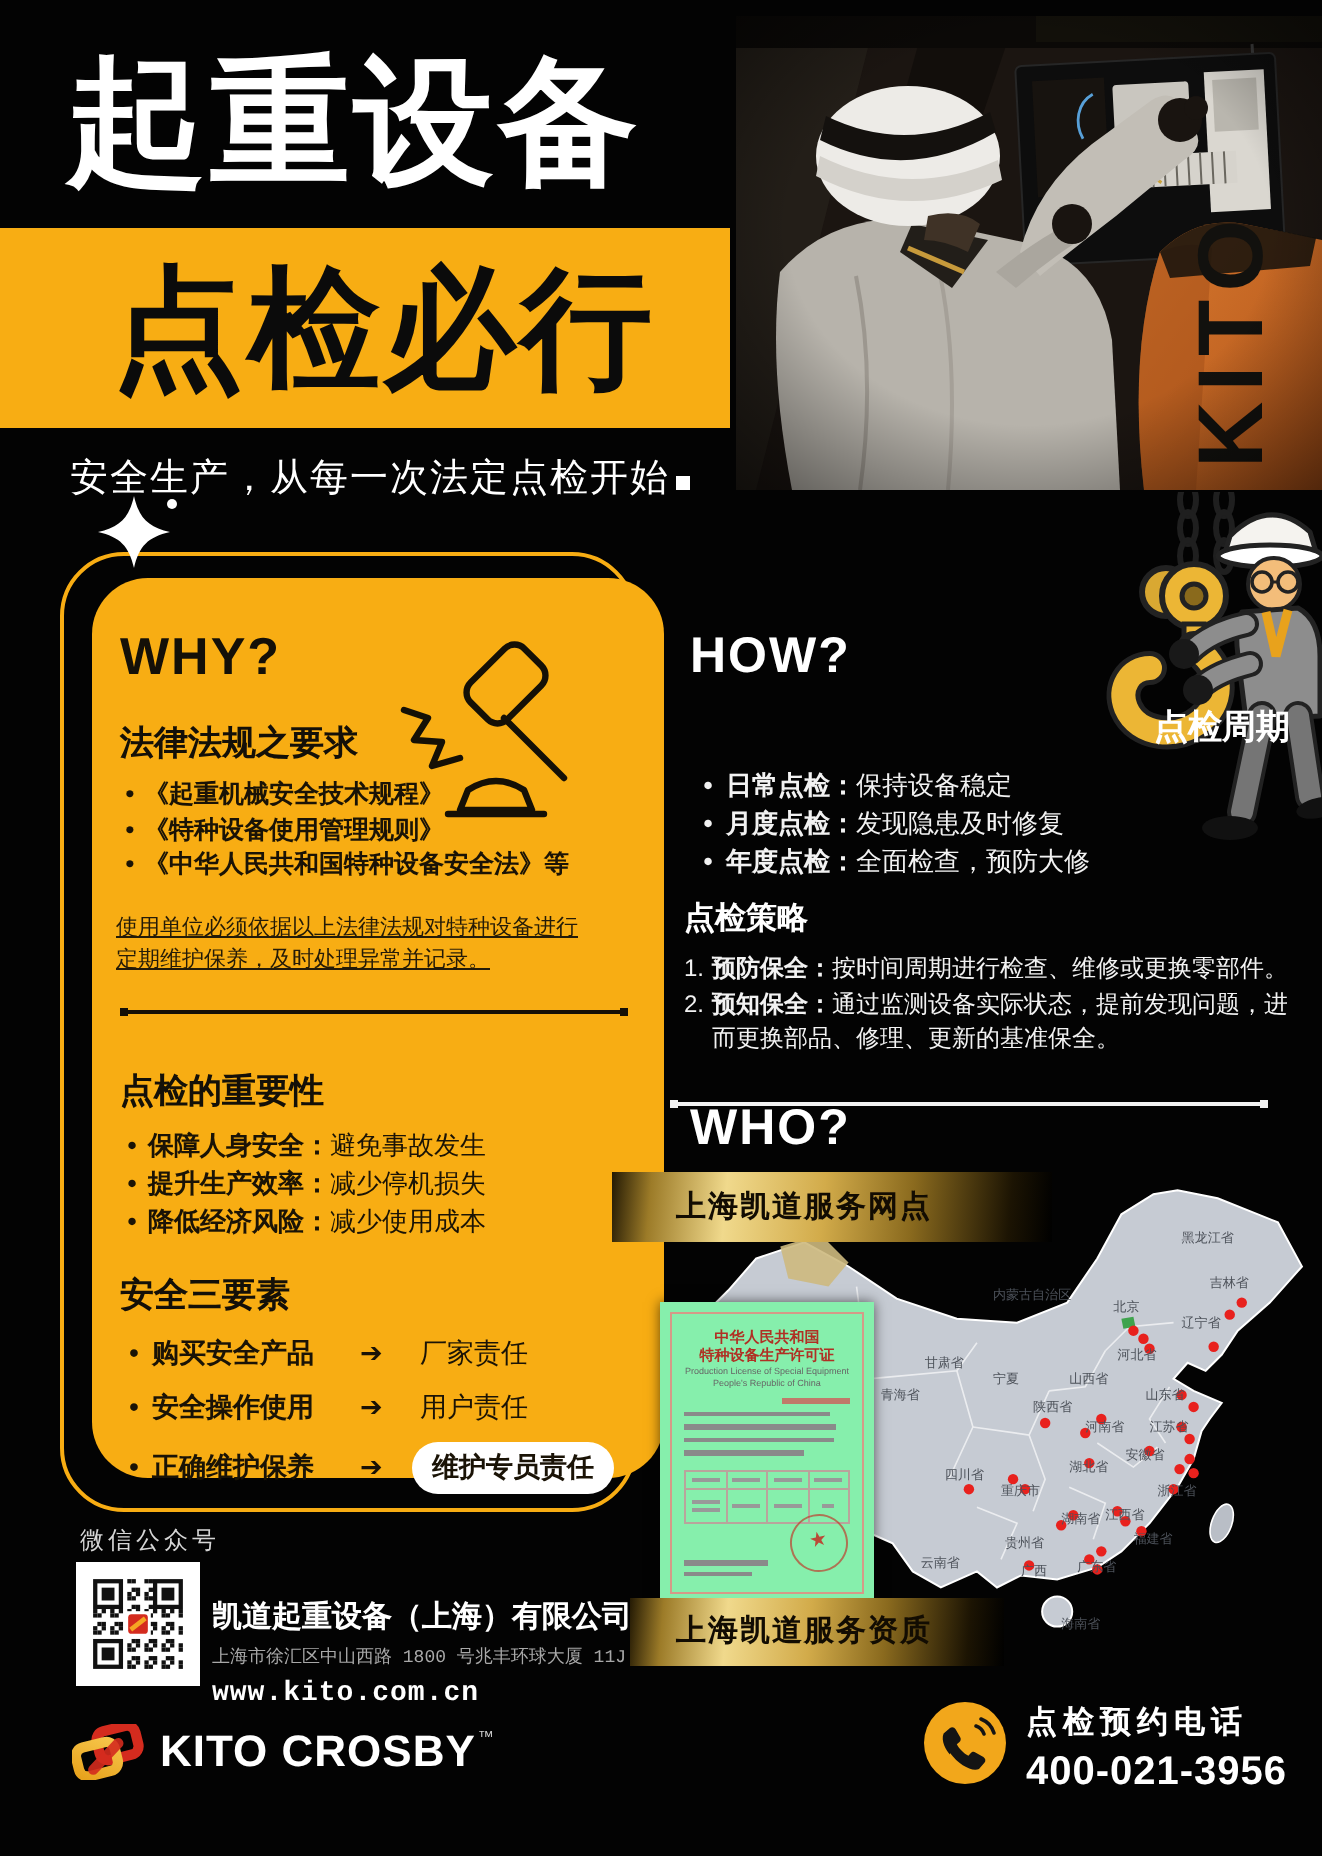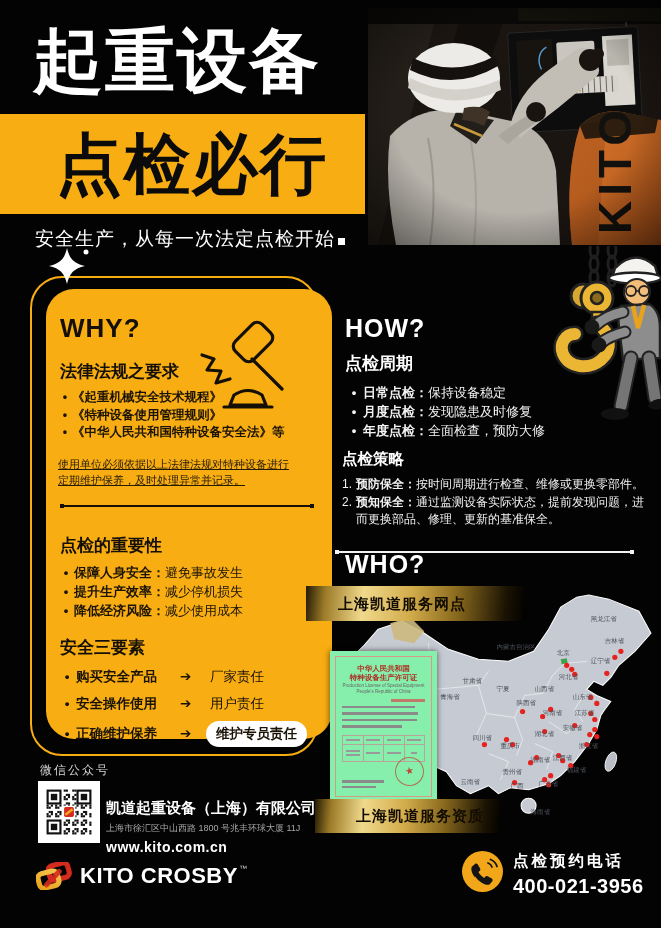--- a/index.html
+++ b/index.html
@@ -40,59 +40,59 @@
   .elem-item{display:flex;align-items:center;font-size:13.5px;line-height:20px;margin-bottom:7px;color:#1a1306;}
   .elem-item .dot{width:18px;flex:0 0 18px;text-align:center;font-weight:900;}
   .elem-item .act{font-weight:800;width:104px;}
   .elem-item .arr{font-weight:900;width:22px;}
   .elem-item .own{font-weight:400;margin-left:8px;}
   .elem-item .own.pill{background:#ffffff;border-radius:13px;padding:3px 10px;font-weight:800;margin-left:4px;}
   
   .how-h{position:absolute;left:345px;top:314px;font-size:25px;font-weight:900;letter-spacing:1px;}
   .insp{position:absolute;left:497px;top:246px;width:165px;height:185px;}
   .cycle{position:absolute;left:345px;top:352px;width:300px;}
-  .w-sec-h{font-size:17px;font-weight:800;color:#fff;margin:0 0 8px 0;}
+  .w-sec-h{font-size:17px;font-weight:800;color:#fff;margin:0 0 8px 0;text-align:right;}
   .cyc-item{display:flex;font-size:13px;line-height:19px;color:#f2f2f2;}
   .cyc-item .dot{width:18px;flex:0 0 18px;text-align:center;font-weight:900;}
   .cyc-item .lead{font-weight:800;}
   .cyc-item .rest{font-weight:400;}
   .strategy{position:absolute;left:342px;top:449px;width:302px;}
   .strat-h{font-size:15.5px;font-weight:800;margin:0 0 6px 0;}
   .strat-item{display:flex;font-size:12px;line-height:17px;color:#f2f2f2;margin-bottom:1px;}
   .strat-item .num{width:14px;flex:0 0 14px;}
   .strat-item .lead{font-weight:800;}
   .strat-item .rest{font-weight:400;}
   .how-divider{position:absolute;left:333px;top:534px;width:299px;}
   .who-h{position:absolute;left:345px;top:550px;font-size:25px;font-weight:900;letter-spacing:1px;z-index:4;}
   
   .gold-banner{position:absolute;height:35px;line-height:35px;color:#120c02;font-size:15px;font-weight:800;letter-spacing:1px;z-index:4;
     background:linear-gradient(95deg,#241a04 0%,#9c7b28 9%,#f0d98c 26%,#d2ab4a 48%,#8a6a1e 68%,#1c1403 90%,#000 100%);}
   .banner1{left:306px;top:586px;width:188px;padding-left:32px;}
-  .banner2{left:315px;top:799px;width:164px;height:34px;line-height:34px;padding-left:23px;text-align:center;}
+  .banner2{left:315px;top:799px;width:164px;height:34px;line-height:34px;padding-left:23px;}
   
   .map{position:absolute;left:338px;top:593px;width:323px;height:246px;z-index:1;}
   .map-label{font-size:6.5px;fill:#4d525a;font-family:"Liberation Sans","DejaVu Sans",sans-serif;}
   
   .cert{position:absolute;left:330px;top:651px;width:107px;height:151px;background:#86efac;z-index:3;box-shadow:0 0 6px rgba(0,0,0,.6);}
   .cert-inner{position:absolute;left:5px;top:5px;right:5px;bottom:5px;border:1px solid #d59a88;padding:7px 6px 0 6px;box-sizing:border-box;}
   .cert-t1{font-size:7.5px;font-weight:700;color:#b03024;text-align:center;line-height:9px;}
   .cert-en{font-size:4.5px;color:#666;text-align:center;line-height:5.5px;margin-top:1px;}
   .cert-no{height:2.5px;width:34px;background:#c07a6a;margin:5px 0 0 auto;}
   .cert-bar{height:2.5px;background:#8a8a8a;margin-top:4px;}
   .cert-table{width:100%;border-collapse:collapse;margin-top:7px;}
   .cert-table td{border:1px solid #b9a49c;height:8px;padding:0;}
   .cert-table .cb{height:2px;background:#999;margin:2px auto;width:70%;}
   .cert-foot{position:absolute;left:6px;bottom:8px;}
   .cert-foot .cert-bar{width:42px;margin-top:3px;}
   .seal{position:absolute;right:7px;bottom:10px;width:27px;height:27px;border:1.5px solid rgba(192,57,43,.75);border-radius:50%;
     color:#c0392b;font-size:10px;line-height:26px;text-align:center;transform:rotate(-12deg);opacity:.9;}
   
   .wechat-label{position:absolute;left:40px;top:762px;font-size:12px;color:#d6d6d6;letter-spacing:2px;}
   .qr{position:absolute;left:38px;top:781px;width:62px;height:62px;}
-  .company{position:absolute;left:106px;top:799px;width:270px;}
+  .company{position:absolute;left:106px;top:799px;width:270px;font-family:Liberation Mono, monospace;}
   .company .name{font-size:15px;font-weight:700;color:#fff;}
   .company .addr{font-size:9px;color:#a8a8a8;margin-top:4px;}
   .company .site{font-size:14px;font-weight:800;color:#fff;margin-top:4px;letter-spacing:.5px;}
   .brand{position:absolute;left:36px;top:862px;display:flex;align-items:center;}
   .brand svg{width:36px;height:28px;margin-right:8px;}
   .brand .bname{font-size:22px;font-weight:900;color:#fff;letter-spacing:.5px;}
   .brand .tm{font-size:8px;color:#cfcfcf;vertical-align:top;position:relative;top:-8px;margin-left:1px;}
   .phone{position:absolute;left:462px;top:851px;display:flex;}
   .phone-ic{width:41px;height:41px;flex:0 0 41px;}
   .phone-tx{margin-left:10px;}

